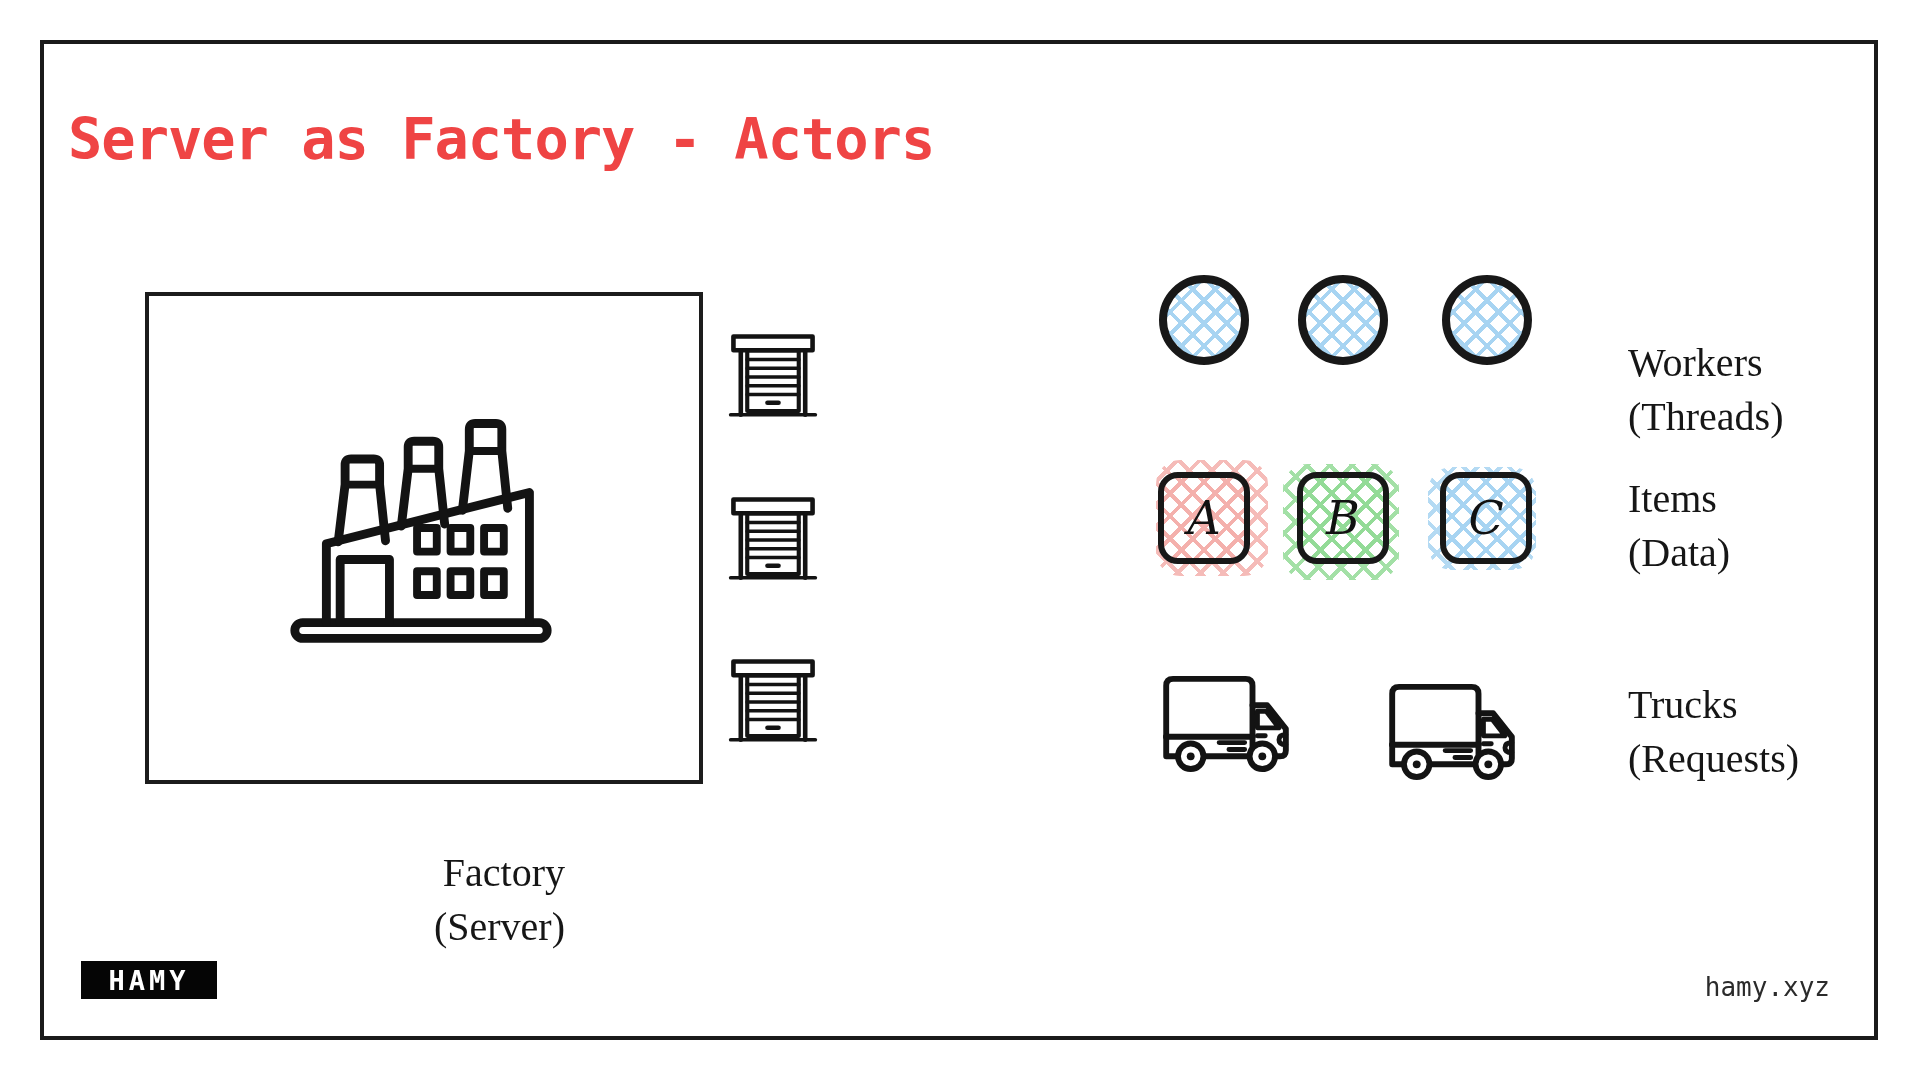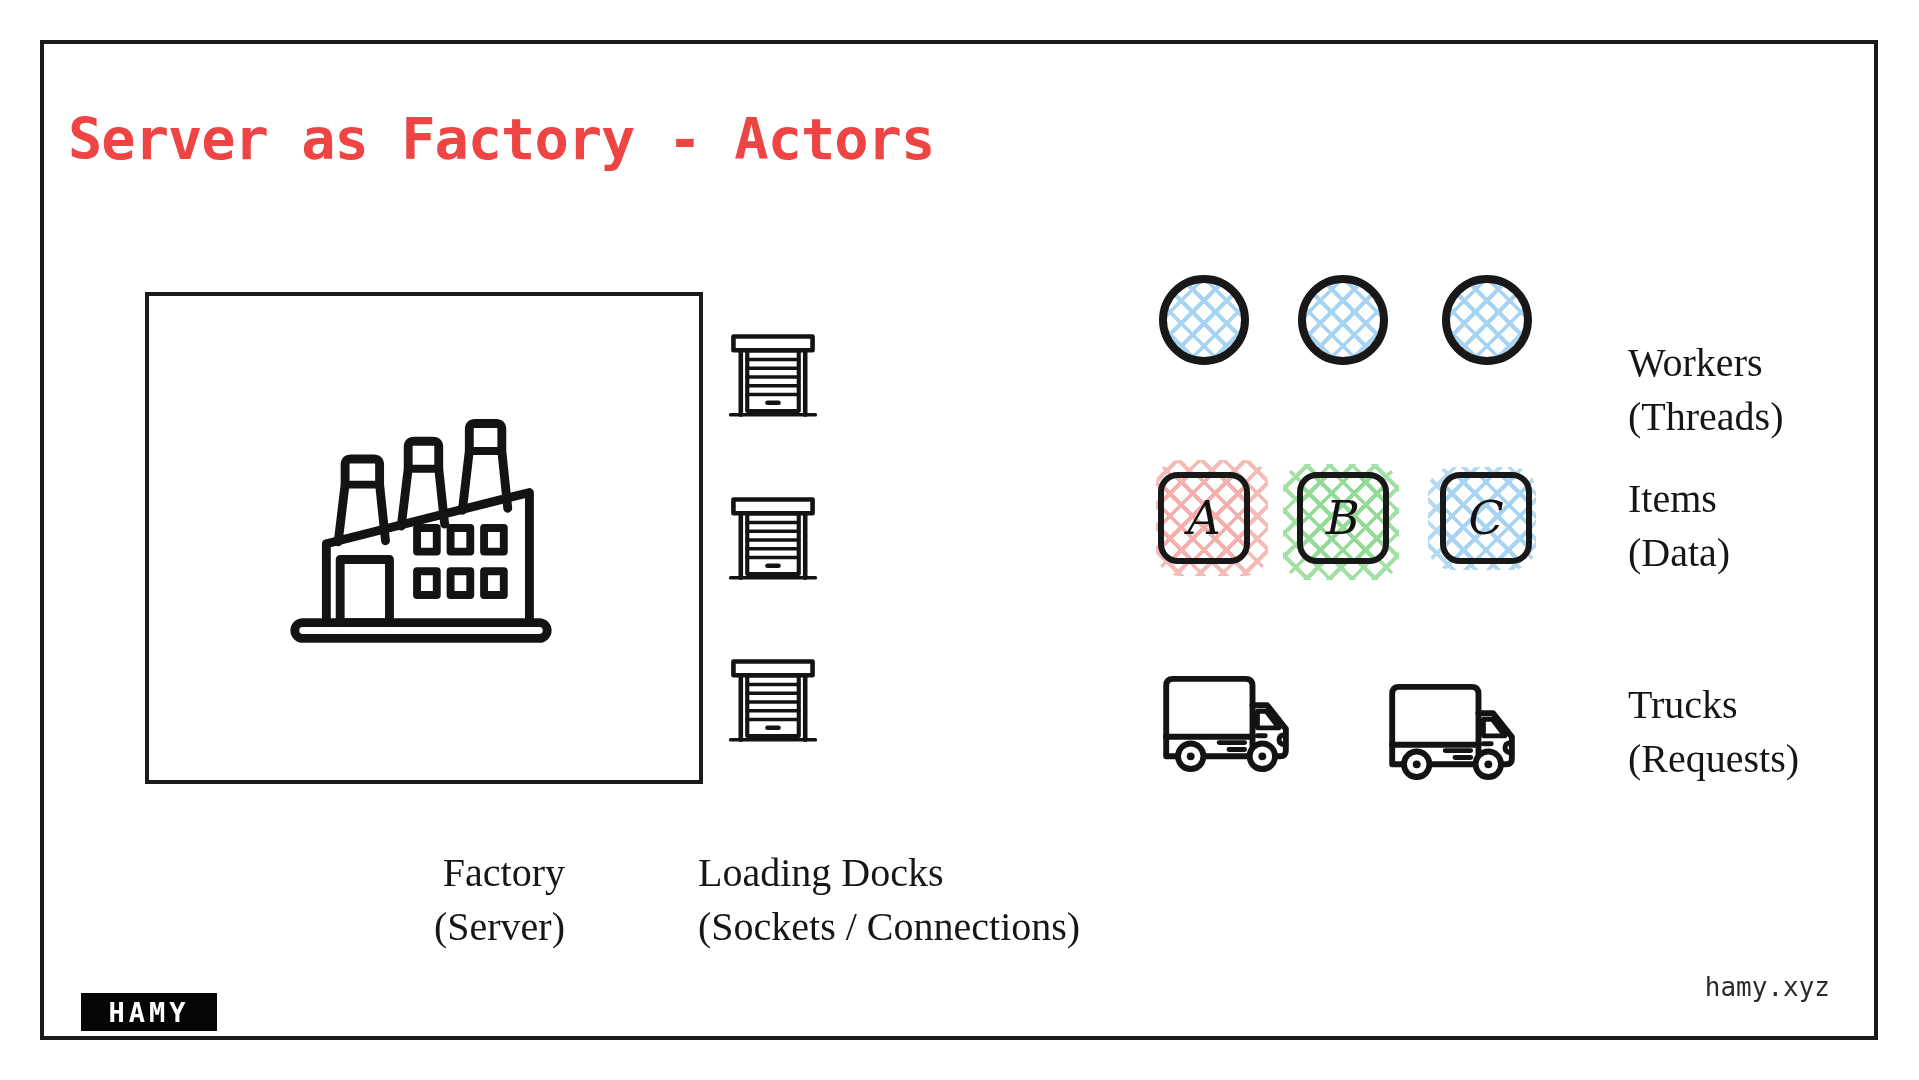--- a/index.html
+++ b/index.html
@@ -38,21 +38,21 @@
 
   .hand{font-family:cursive;color:#161616;font-size:40px;line-height:54px;white-space:nowrap;}
   .side-label{position:absolute;left:1628px;}
   .side-label.workers{top:288px;margin-top:48px;} .side-label.items{top:472px;} .side-label.trucks{top:678px;}
   .caption{position:absolute;top:846px;}
   .caption.factory{left:285px;width:280px;text-align:right;}
   .caption.docks{left:698px;}
 
   .logo{position:absolute;left:81px;top:961px;width:136px;height:38px;background:#050505;
         color:#ffffff;font-family:"DejaVu Sans Mono",monospace;font-weight:bold;font-size:27px;
-        letter-spacing:4px;display:flex;align-items:center;justify-content:center;margin-top:32px;}
+        letter-spacing:4px;display:flex;align-items:center;justify-content:center;}
   .site{position:absolute;right:89px;top:972px;font-family:"DejaVu Sans Mono",monospace;
         font-size:26px;color:#2b2b2b;}
   svg .ln{stroke:#131313;fill:none;stroke-linecap:round;stroke-linejoin:round;}
 </style>
 </head>
 <body>
 
 <div id="canvas">
   <div class="frame"></div>
 
@@ -164,20 +164,16 @@
   </div>
   <div class="side-label items hand">
     <div>Items</div>
     <div>(Data)</div>
   </div>
 
   <div class="caption factory hand">
     <div>Factory</div>
     <div>(Server)</div>
   </div>
-  <div class="caption docks hand">
-    <div>Loading Docks</div>
-    <div>(Sockets / Connections)</div>
-  </div>
 
   <div class="logo">HAMY</div>
   <div class="site">hamy.xyz</div>
 </div>
 
 </body></html>

